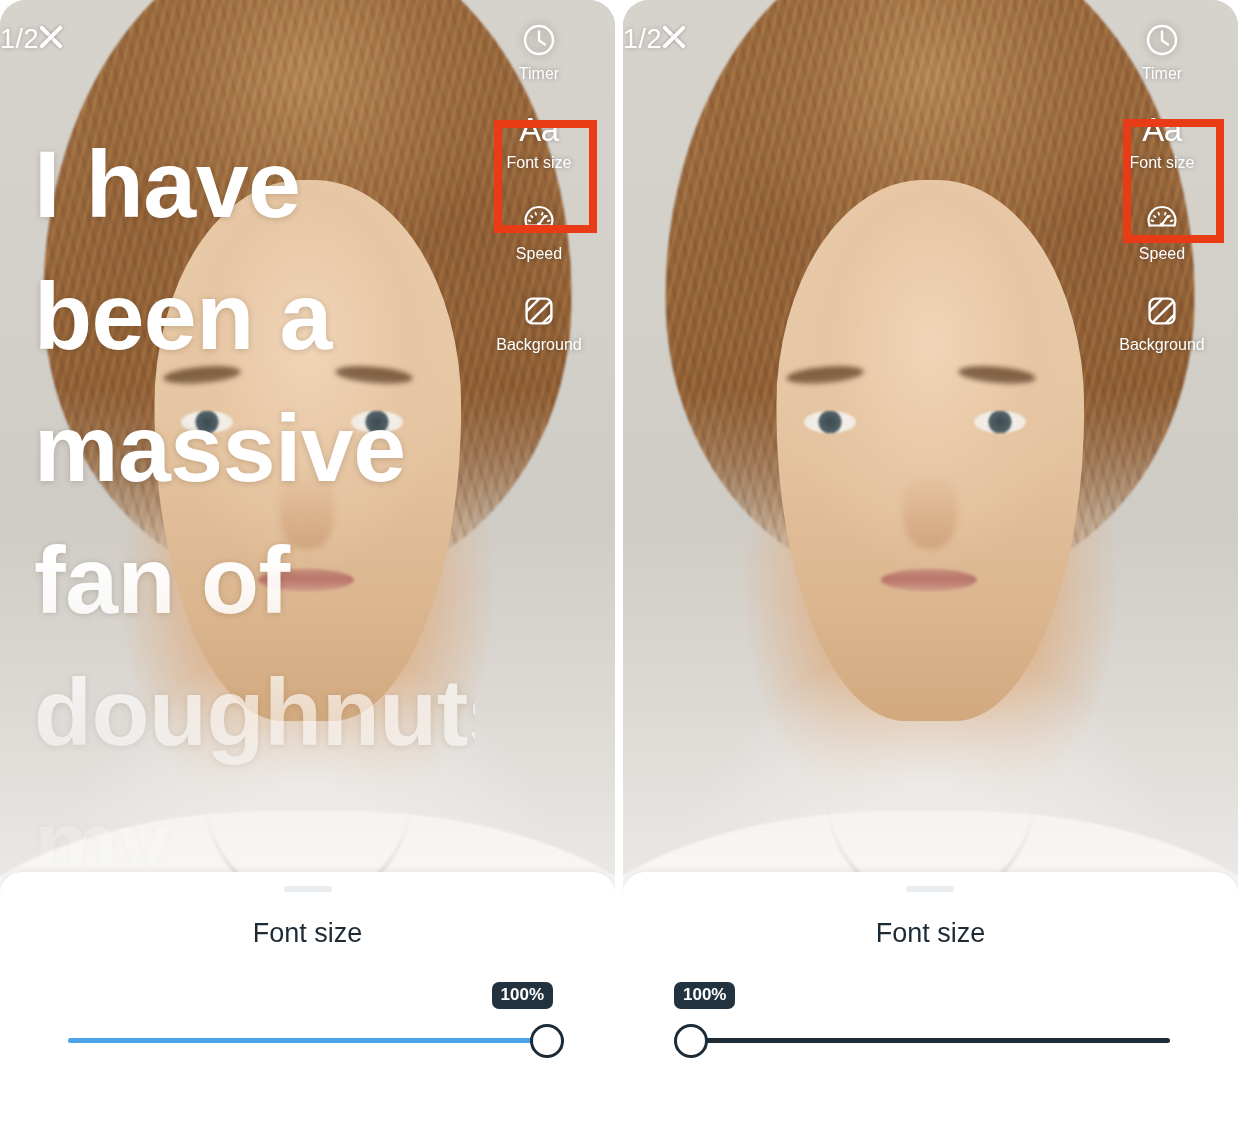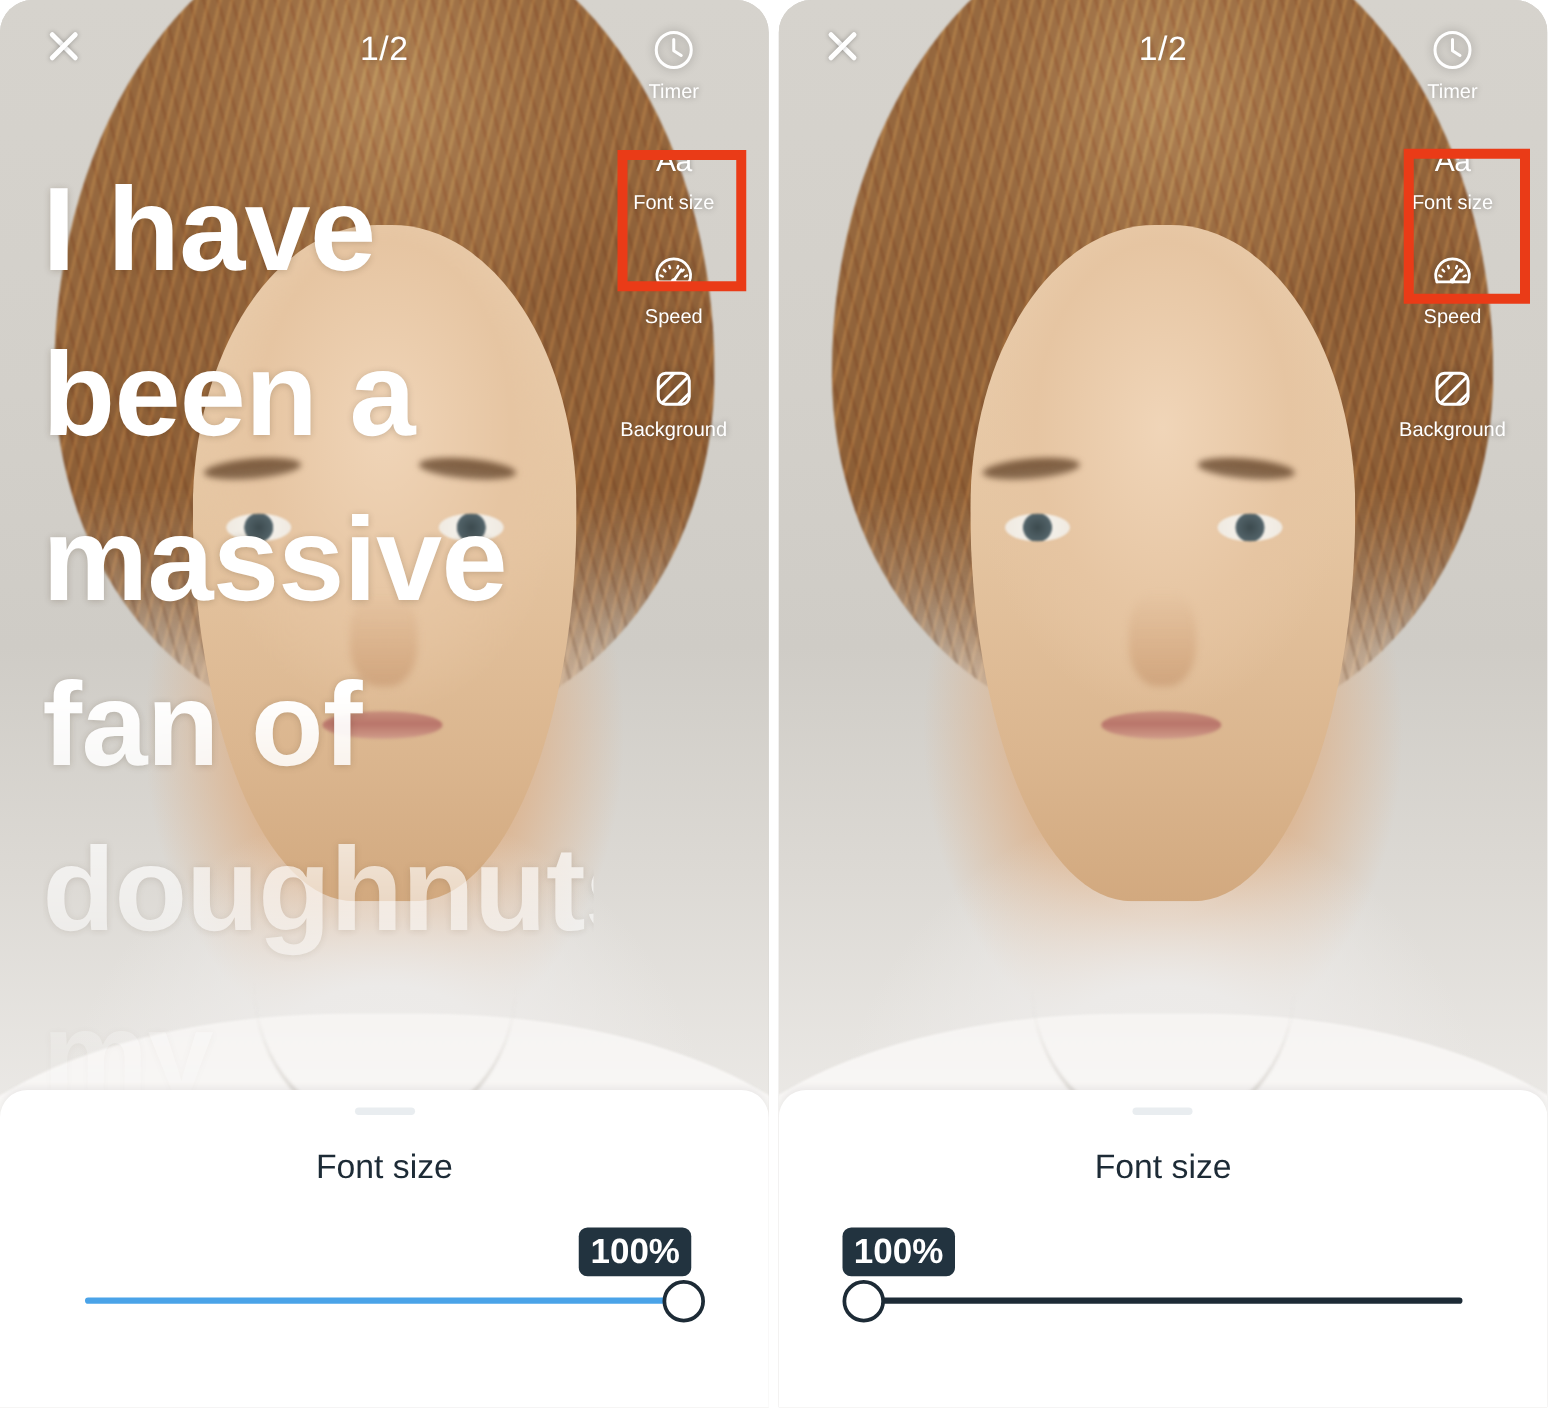--- a/index.html
+++ b/index.html
@@ -182,21 +182,20 @@
     background: #ffffff;
     box-shadow: 0 0 4px rgba(0,0,0,0.28);
   }
   .close-btn::before { transform: rotate(45deg); }
   .close-btn::after  { transform: rotate(-45deg); }
 
   .page-indicator {
     position: absolute;
     left: 0; right: 0;
     top: 24px;
-    text-align: center;
     color: #ffffff;
     font-size: 27px;
     letter-spacing: 0.5px;
     text-shadow: 0 0 5px rgba(0,0,0,0.25);
   }
 
   
   .rail {
     position: absolute;
     right: 16px;
@@ -228,21 +227,21 @@
   .tool .glyph svg { display:block; }
   .tool .tlabel {
     margin-top: 7px;
     color: #ffffff;
     font-size: 16px;
     text-shadow: 0 0 5px rgba(0,0,0,0.35);
     white-space: nowrap;
   }
   .tool .aa {
     color:#fff;
-    font-size: 24px;
+    font-size: 33px;
     line-height: 34px;
     letter-spacing: -0.5px;
     text-shadow: 0 0 4px rgba(0,0,0,0.3);
   }
   
   .annot {
     position: absolute;
     border: 8px solid var(--annot);
     box-sizing: border-box;
     pointer-events: none;
@@ -334,21 +333,21 @@
     box-sizing: border-box;
     cursor: pointer;
   }
   .thumb.at-right { right: -17px; }
   .thumb.at-left  { left: -17px; }
   .bubble {
     position: absolute;
     top: -30px;
     background: #22333f;
     color: #ffffff;
-    font-size: 28px;
+    font-size: 17px;
     font-weight: bold;
     padding: 3px 9px 4px;
     border-radius: 7px;
     white-space: nowrap;
   }
   .bubble.at-right { right: -6px; }
   .bubble.at-left  { left: -17px; }
 
   
   .gap {

